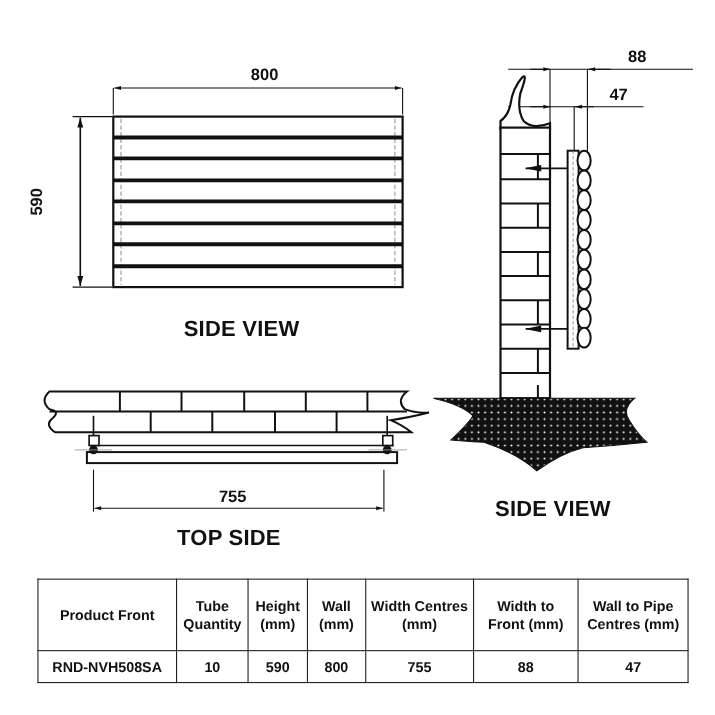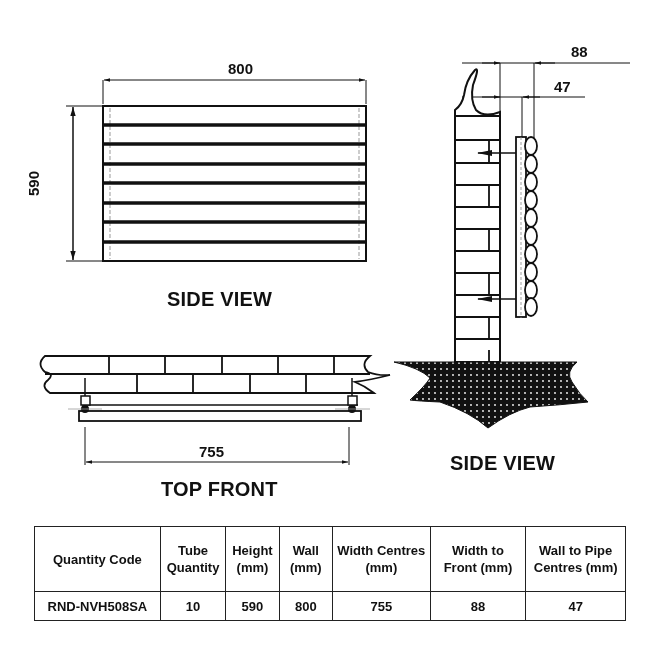--- a/index.html
+++ b/index.html
@@ -145,26 +145,26 @@
 </svg>
 
 <div class="dim-text" style="left:228px; top:60px;">800</div>
 <div class="dim-text" style="left:25px; top:170px; transform:rotate(-90deg); transform-origin:left top; top:196px;">590</div>
 <div class="dim-text" style="left:571px; top:43px;">88</div>
 <div class="dim-text" style="left:554px; top:78px;">47</div>
 <div class="dim-text" style="left:199px; top:443px;">755</div>
 
 <div class="view-label" style="left:167px; top:288px;">SIDE VIEW</div>
 <div class="view-label" style="left:450px; top:452px;">SIDE VIEW</div>
-<div class="view-label" style="left:161px; top:478px;">TOP FRONT</div>
+<div class="view-label" style="left:161px; top:478px;">TOP SIDE</div>
 
 <table class="spec">
   <thead>
     <tr>
-      <th style="width:118px;">Quantity Code</th>
+      <th style="width:118px;">Product Front</th>
       <th style="width:58px;">Tube Quantity</th>
       <th style="width:46px;">Height (mm)</th>
       <th style="width:46px;">Wall (mm)</th>
       <th style="width:90px;">Width Centres (mm)</th>
       <th style="width:88px;">Width to Front (mm)</th>
       <th style="width:92px;margin-top:24px;">Wall to Pipe Centres (mm)</th>
     </tr>
   </thead>
   <tbody>
     <tr>

